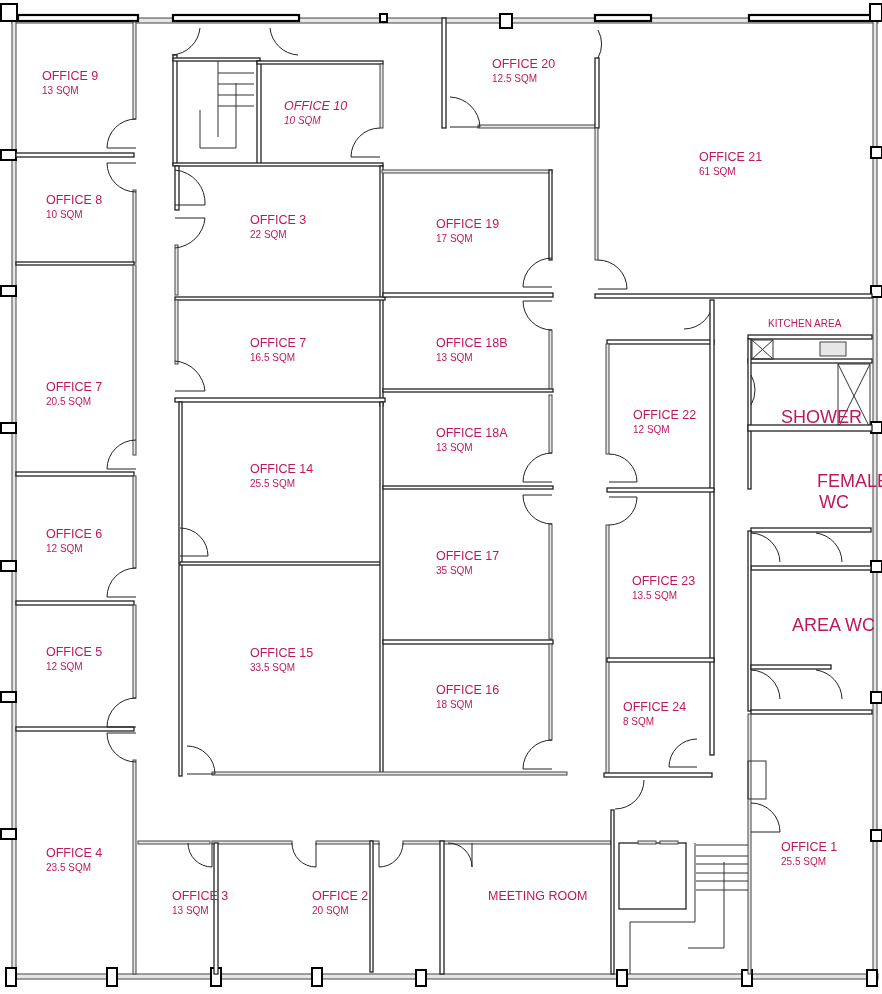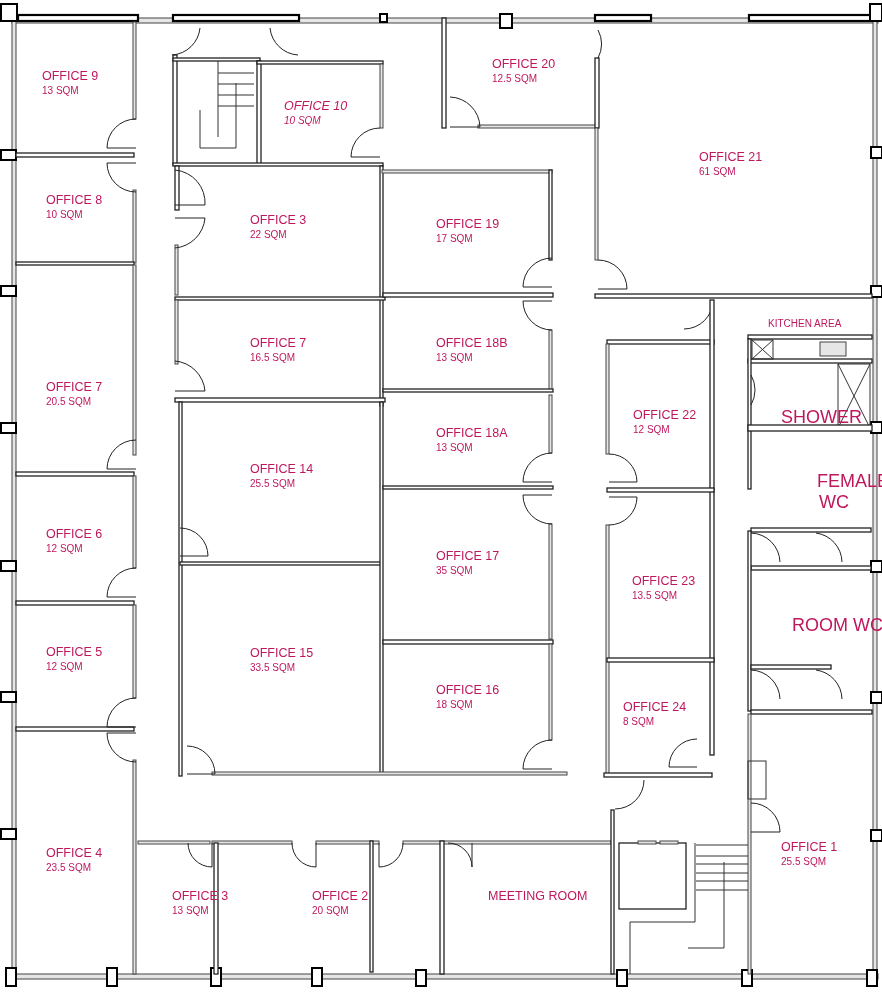--- a/index.html
+++ b/index.html
@@ -323,14 +323,14 @@
 
 <div class="label" style="left:768px;top:314px;"><span class="small-cap">KITCHEN AREA</span></div>
 <div class="label single" style="left:781px;top:408px;">
     <span class="name">SHOWER</span>
   </div>
 <div class="label single" style="left:792px;top:472px;margin-left:25px;">
     <span class="name">FEMALE</span>
     <span class="name" style="margin-top:3px;margin-left:2px;">WC</span>
   </div>
 <div class="label single" style="left:792px;top:616px;">
-    <span class="name">ROOM WC</span>
+    <span class="name">AREA WC</span>
   </div>
 
 </body></html>

